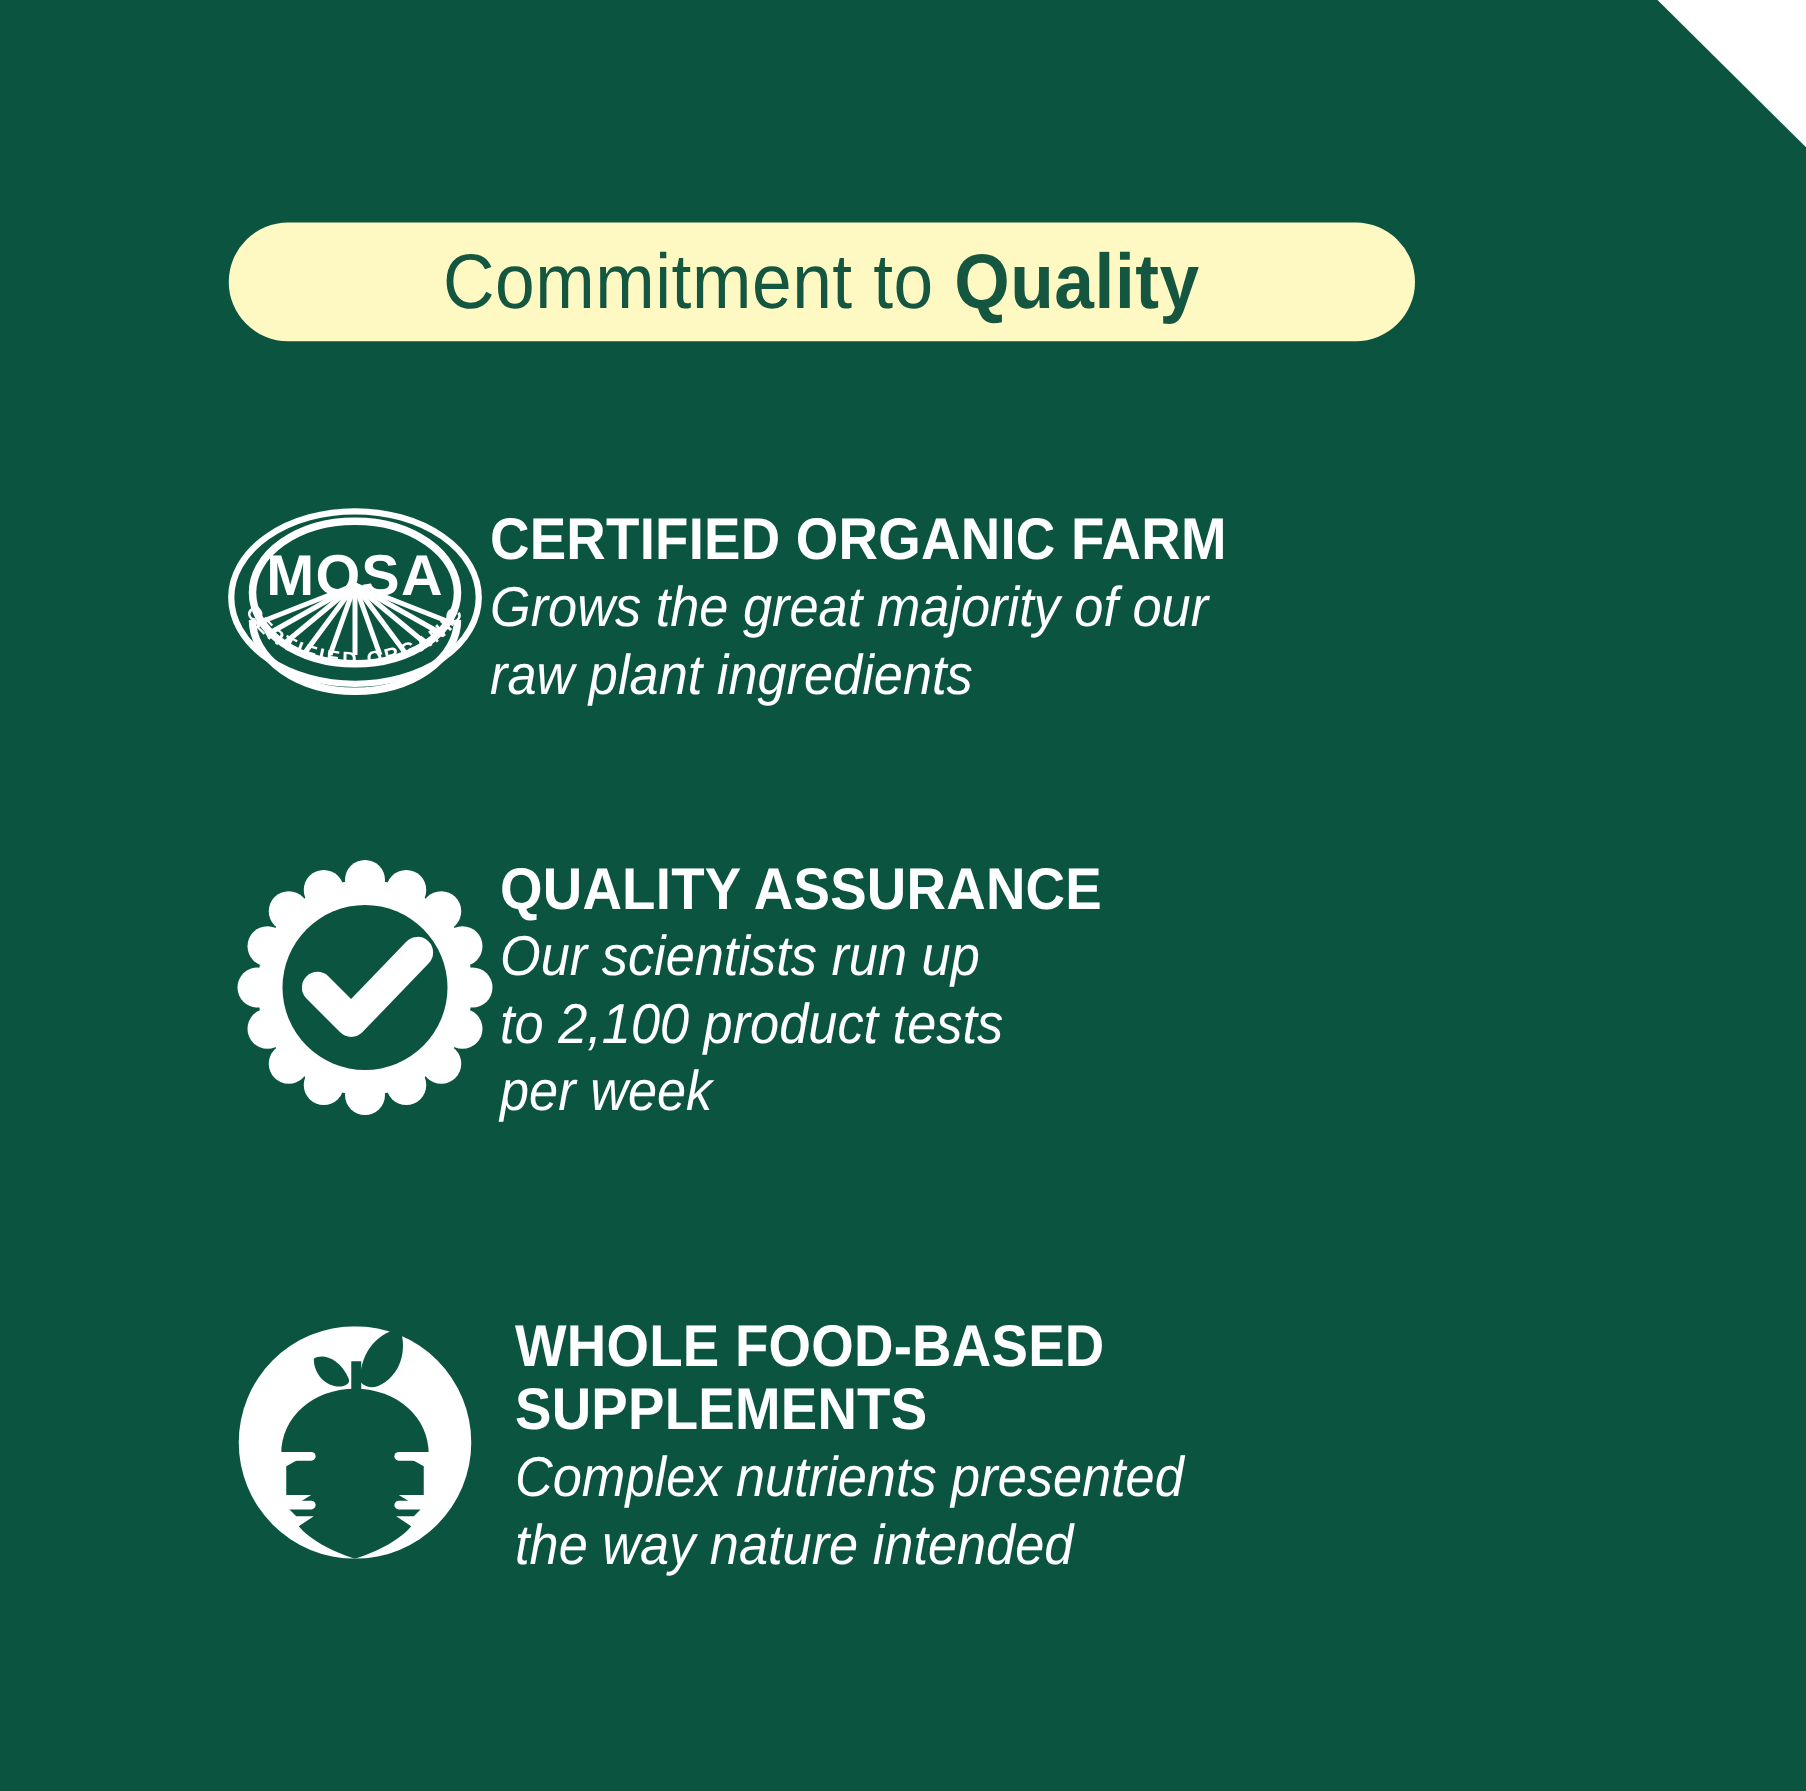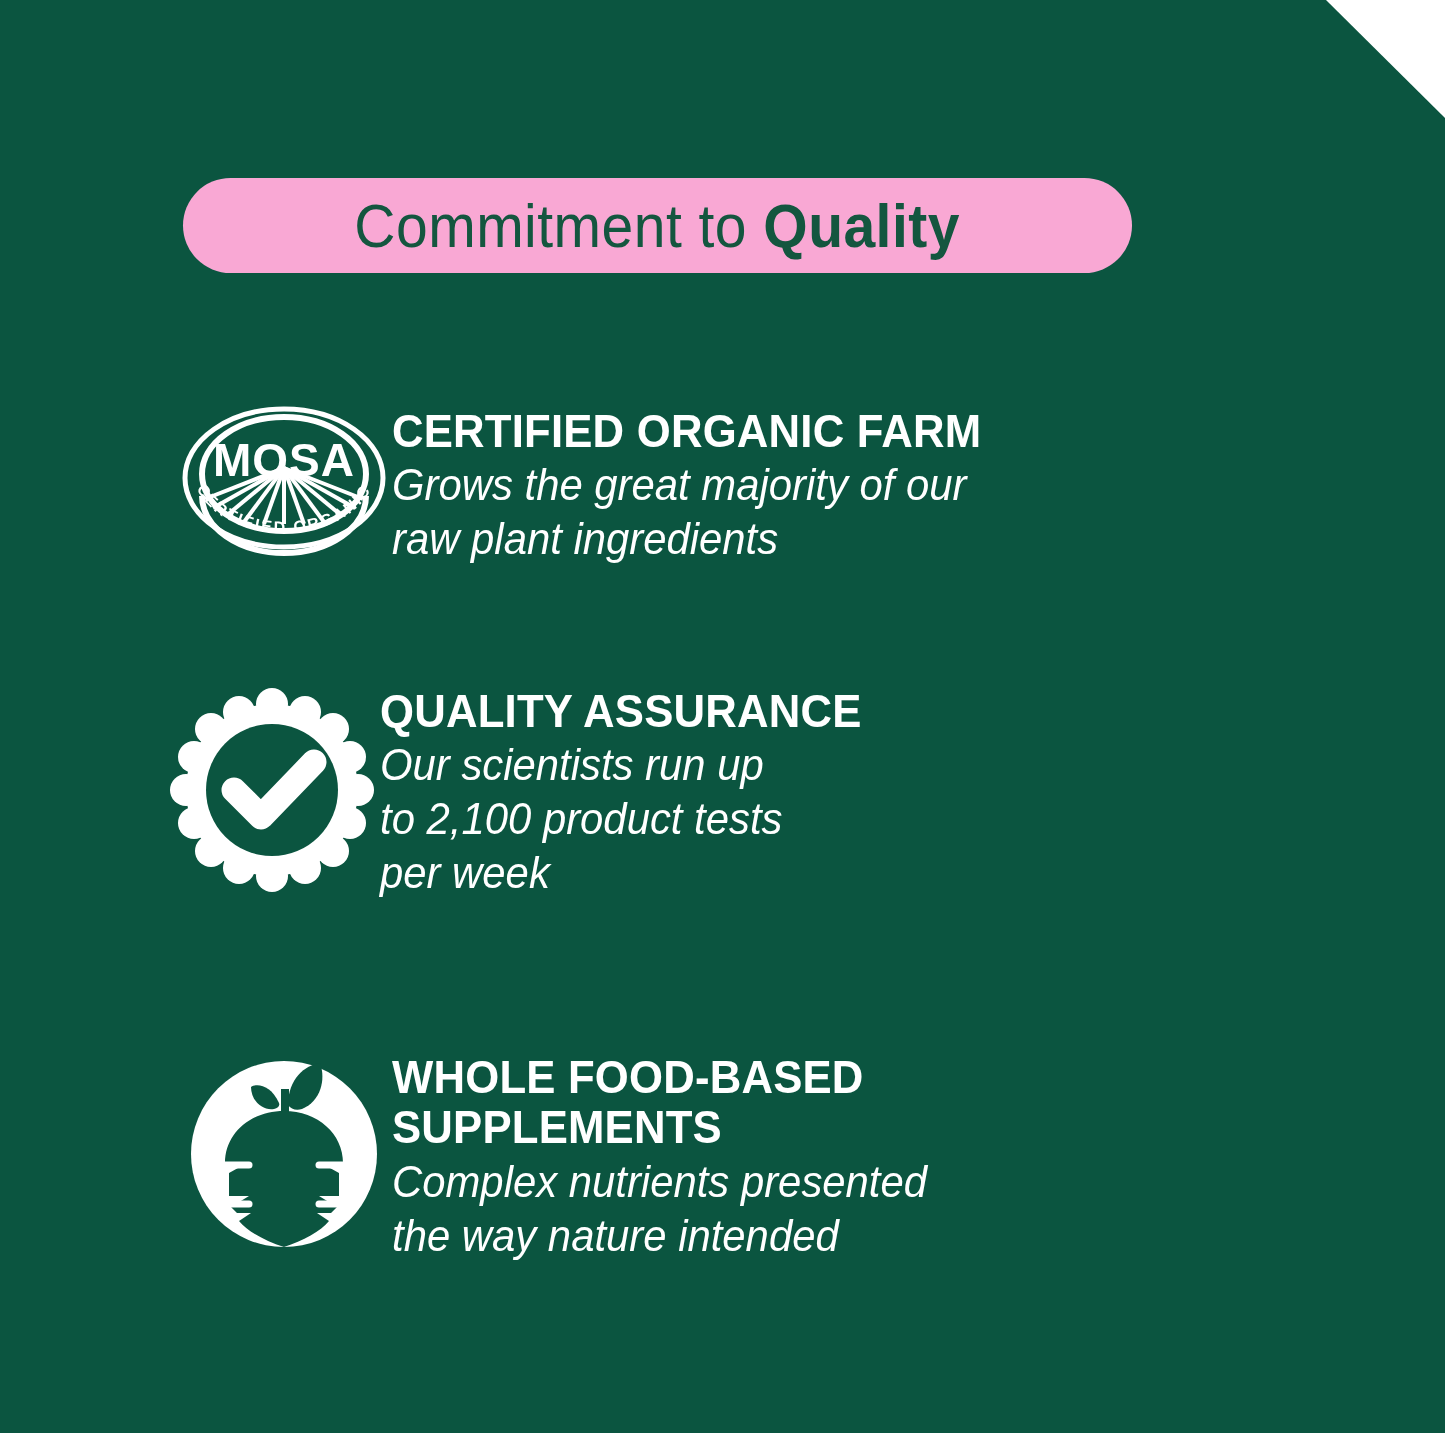--- a/index.html
+++ b/index.html
@@ -24,21 +24,21 @@
     clip-path: polygon(0 0, 1326px 0, 1445px 118px, 1445px 1433px, 0 1433px);
   }
 
   
   #title-pill {
     position: absolute;
     left: 183px;
     top: 178px;
     width: 949px;
     height: 95px;
-    background: #f9a8d4;
+    background: #fef9c3;
     border-radius: 48px;
     display: flex;
     align-items: center;
     justify-content: center;
     box-sizing: border-box;
   }
   #title-text {
     color: #14563f;
     font-size: 62px;
     line-height: 1;
@@ -53,22 +53,22 @@
     font-weight: 700;
   }
 
   
   .feature {
     position: absolute;
     display: flex;
     align-items: center;
   }
   #feature-0 { left: 176px; top: 404px; }
-  #feature-1 { left: 164px; top: 684px; }
-  #feature-2 { left: 176px; top: 1050px; }
+  #feature-1 { left: 184px; top: 684px; }
+  #feature-2 { left: 176px; top: 1050px; gap: 20px; }
 
   .icon-cell {
     width: 216px;
     flex: 0 0 216px;
     display: flex;
     justify-content: center;
     align-items: flex-start;
   }
   .text-cell {
     padding-top: 2px;

